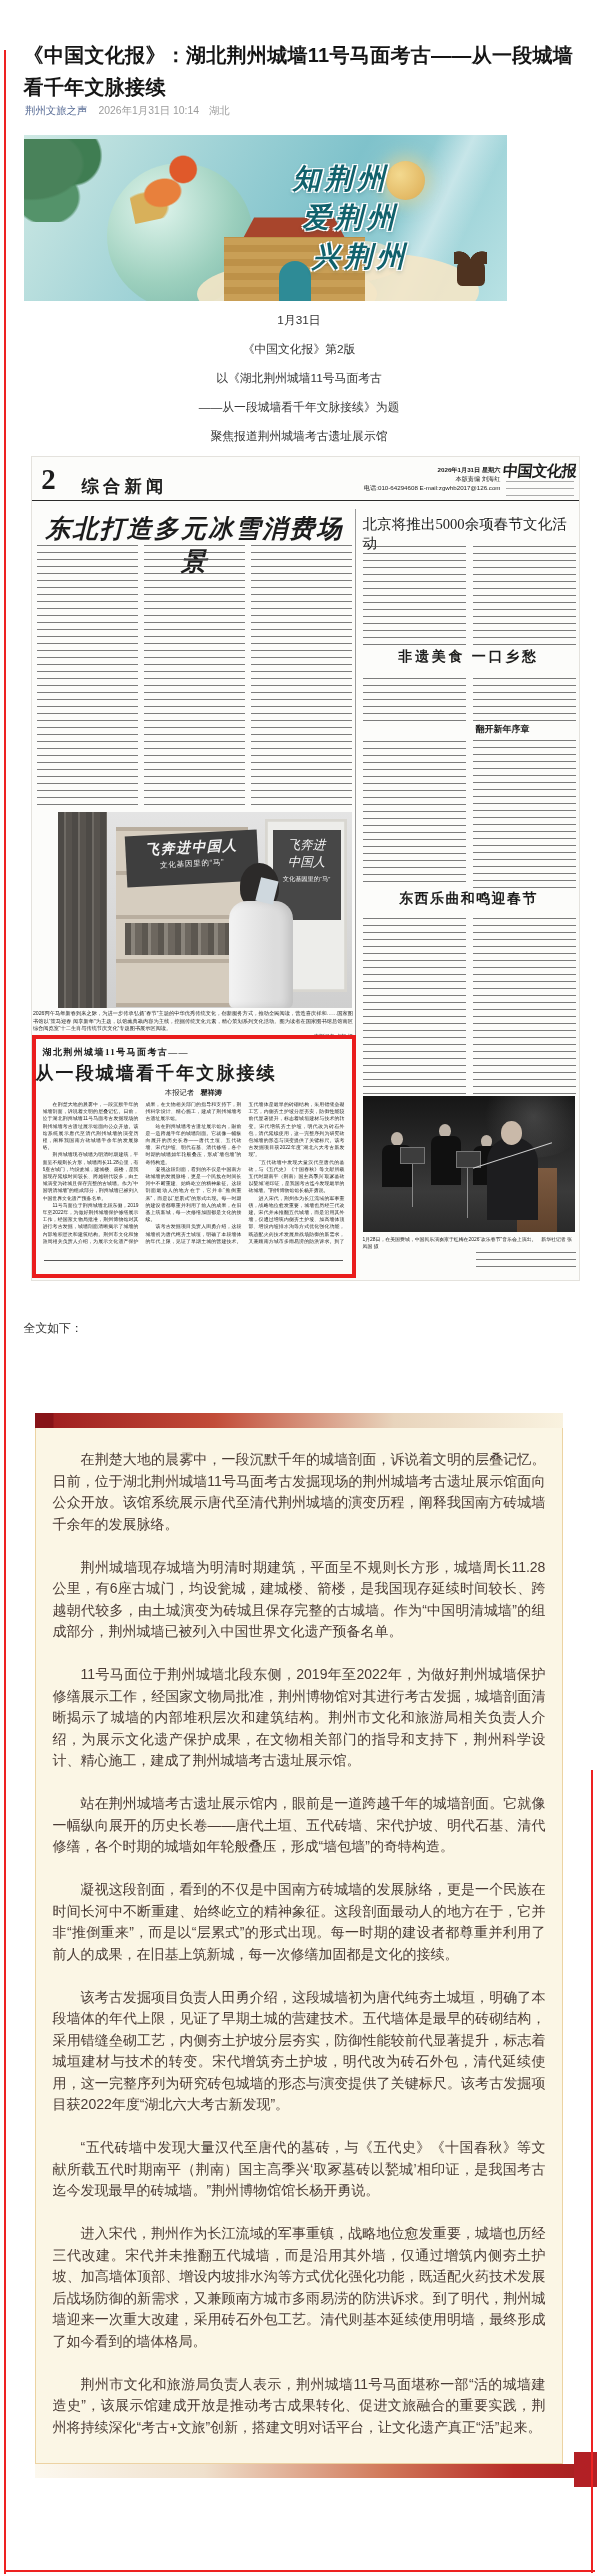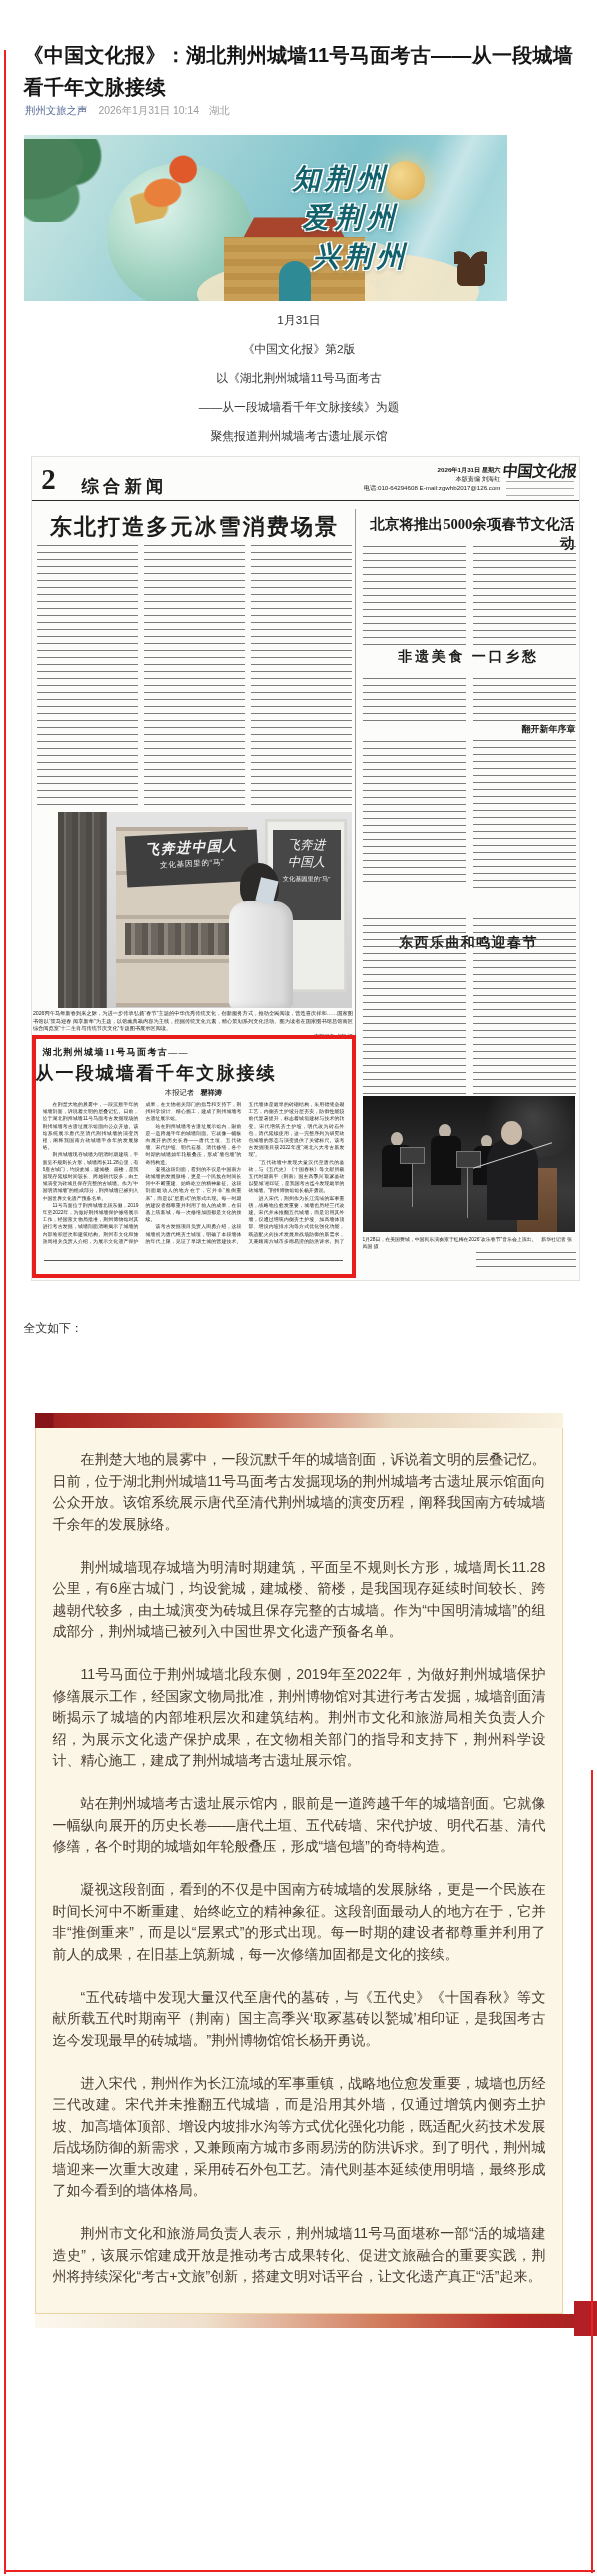--- a/index.html
+++ b/index.html
@@ -63,30 +63,30 @@
   .np-num{position:absolute;left:9.7px;top:5.5px;font-size:29px;font-weight:900;font-family:"Liberation Serif",serif;}
   .np-sec{position:absolute;left:50px;top:16.6px;font-size:17.3px;font-weight:900;letter-spacing:4.2px;
           font-family:"Liberation Serif",serif;}
   .np-meta{position:absolute;right:78px;top:8.3px;text-align:right;font-size:6.2px;line-height:9px;color:#222;}
   .np-meta .b{font-weight:700;}
   .np-mast{position:absolute;right:1.4px;top:4.2px;width:74px;font-size:15.3px;font-weight:900;
            font-family:"Liberation Serif",serif;transform:skewX(-6deg);letter-spacing:-0.7px;}
   .np-mast-sub{position:absolute;right:4.2px;top:23.6px;width:68px;height:15.3px;
            background:repeating-linear-gradient(180deg,#777 0 0.7px,transparent 0.7px 3.5px);opacity:.6;}
   .np-rule{position:absolute;left:0;right:0;top:43px;border-top:1.4px solid #2b2b2b;}
-  .np-h-left{position:absolute;left:5.5px;top:55px;width:315px;text-align:center;font-size:22px;
-             font-weight:900;letter-spacing:2.1px;font-family:"Liberation Serif",serif;}
-  .np-h-right{position:absolute;left:331px;top:58px;width:212px;text-align:right;font-size:14.6px;
-              font-weight:700;font-family:"Liberation Serif",serif;}
+  .np-h-left{position:absolute;left:5.5px;top:55px;width:315px;text-align:center;font-size:25px;
+             font-weight:900;letter-spacing:2.1px;font-family:"Liberation Serif",serif;font-style:italic;}
+  .np-h-right{position:absolute;left:331px;top:58px;width:212px;text-align:left;font-size:14.6px;
+              font-weight:400;font-family:"Liberation Serif",serif;}
   .np-sub1{position:absolute;left:331px;top:191px;width:212px;text-align:center;font-size:14px;
            font-weight:900;letter-spacing:2.8px;font-family:"Liberation Serif",serif;}
-  .np-sub1b{position:absolute;left:444px;top:266px;width:100px;text-align:right;font-size:9px;
+  .np-sub1b{position:absolute;left:444px;top:266px;width:100px;text-align:left;font-size:9px;
             font-weight:700;font-family:"Liberation Serif",serif;}
   .np-sub2{position:absolute;left:331px;top:433px;width:212px;text-align:center;font-size:14px;
-           font-weight:900;letter-spacing:1.4px;font-family:"Liberation Serif",serif;margin-top:44px;}
+           font-weight:900;letter-spacing:1.4px;font-family:"Liberation Serif",serif;}
   .np-div{position:absolute;left:323px;top:52px;width:0.7px;height:586px;background:#9a9a9a;}
   .tx{position:absolute;background:repeating-linear-gradient(180deg,#4b4b4b 0 1.1px,transparent 1.1px 7px);
       opacity:.72;}
   
   .np-photo1{position:absolute;left:26px;top:355px;width:294px;height:196px;overflow:hidden;
              background:linear-gradient(180deg,#e4e4e4,#cfcfcf);}
   .p1-shelfL{position:absolute;left:0;top:0;width:49px;height:196px;
              background:repeating-linear-gradient(90deg,#4d4a46 0 5.5px,#6e6a64 5.5px 8.3px,#57534e 8.3px 14px),
                         repeating-linear-gradient(0deg,transparent 0 36px,#2f2d2a 36px 40px);}
   .p1-shelfC{position:absolute;left:58px;top:15.3px;width:132px;height:180px;
@@ -297,20 +297,21 @@
   <div class="fulltext-label">全文如下：</div>
 
   <div class="card">
     <div class="card-top"></div>
     <div class="card-body">
         <p>在荆楚大地的晨雾中，一段沉默千年的城墙剖面，诉说着文明的层叠记忆。日前，位于湖北荆州城墙11号马面考古发掘现场的荆州城墙考古遗址展示馆面向公众开放。该馆系统展示唐代至清代荆州城墙的演变历程，阐释我国南方砖城墙千余年的发展脉络。</p>
         <p>荆州城墙现存城墙为明清时期建筑，平面呈不规则长方形，城墙周长11.28公里，有6座古城门，均设瓮城，建城楼、箭楼，是我国现存延续时间较长、跨越朝代较多，由土城演变为砖城且保存完整的古城墙。作为“中国明清城墙”的组成部分，荆州城墙已被列入中国世界文化遗产预备名单。</p>
         <p>11号马面位于荆州城墙北段东侧，2019年至2022年，为做好荆州城墙保护修缮展示工作，经国家文物局批准，荆州博物馆对其进行考古发掘，城墙剖面清晰揭示了城墙的内部堆积层次和建筑结构。荆州市文化和旅游局相关负责人介绍，为展示文化遗产保护成果，在文物相关部门的指导和支持下，荆州科学设计、精心施工，建成了荆州城墙考古遗址展示馆。</p>
         <p>站在荆州城墙考古遗址展示馆内，眼前是一道跨越千年的城墙剖面。它就像一幅纵向展开的历史长卷——唐代土垣、五代砖墙、宋代护坡、明代石基、清代修缮，各个时期的城墙如年轮般叠压，形成“墙包墙”的奇特构造。</p>
         <p>凝视这段剖面，看到的不仅是中国南方砖城墙的发展脉络，更是一个民族在时间长河中不断重建、始终屹立的精神象征。这段剖面最动人的地方在于，它并非“推倒重来”，而是以“层累式”的形式出现。每一时期的建设者都尊重并利用了前人的成果，在旧基上筑新城，每一次修缮加固都是文化的接续。</p>
+        <p>该考古发掘项目负责人田勇介绍，这段城墙初为唐代纯夯土城垣，明确了本段墙体的年代上限，见证了早期土城的营建技术。五代墙体是最早的砖砌结构，采用错缝垒砌工艺，内侧夯土护坡分层夯实，防御性能较前代显著提升，标志着城垣建材与技术的转变。宋代增筑夯土护坡，明代改为砖石外包，清代延续使用，这一完整序列为研究砖包城墙的形态与演变提供了关键标尺。该考古发掘项目获2022年度“湖北六大考古新发现”。</p>
         <p>“五代砖墙中发现大量汉代至唐代的墓砖，与《五代史》《十国春秋》等文献所载五代时期南平（荆南）国主高季兴‘取冢墓砖以甃城’相印证，是我国考古迄今发现最早的砖城墙。”荆州博物馆馆长杨开勇说。</p>
         <p>进入宋代，荆州作为长江流域的军事重镇，战略地位愈发重要，城墙也历经三代改建。宋代并未推翻五代城墙，而是沿用其外墙，仅通过增筑内侧夯土护坡、加高墙体顶部、增设内坡排水沟等方式优化强化功能，既适配火药技术发展后战场防御的新需求，又兼顾南方城市多雨易涝的防洪诉求。到了明代，荆州城墙迎来一次重大改建，采用砖石外包工艺。清代则基本延续使用明墙，最终形成了如今看到的墙体格局。</p>
         <p>荆州市文化和旅游局负责人表示，荆州城墙11号马面堪称一部“活的城墙建造史”，该展示馆建成开放是推动考古成果转化、促进文旅融合的重要实践，荆州将持续深化“考古+文旅”创新，搭建文明对话平台，让文化遗产真正“活”起来。</p>
       </div>
     <div class="card-bottom">
       <div class="card-corner"></div>
     </div>
   </div>
 
 </div>

